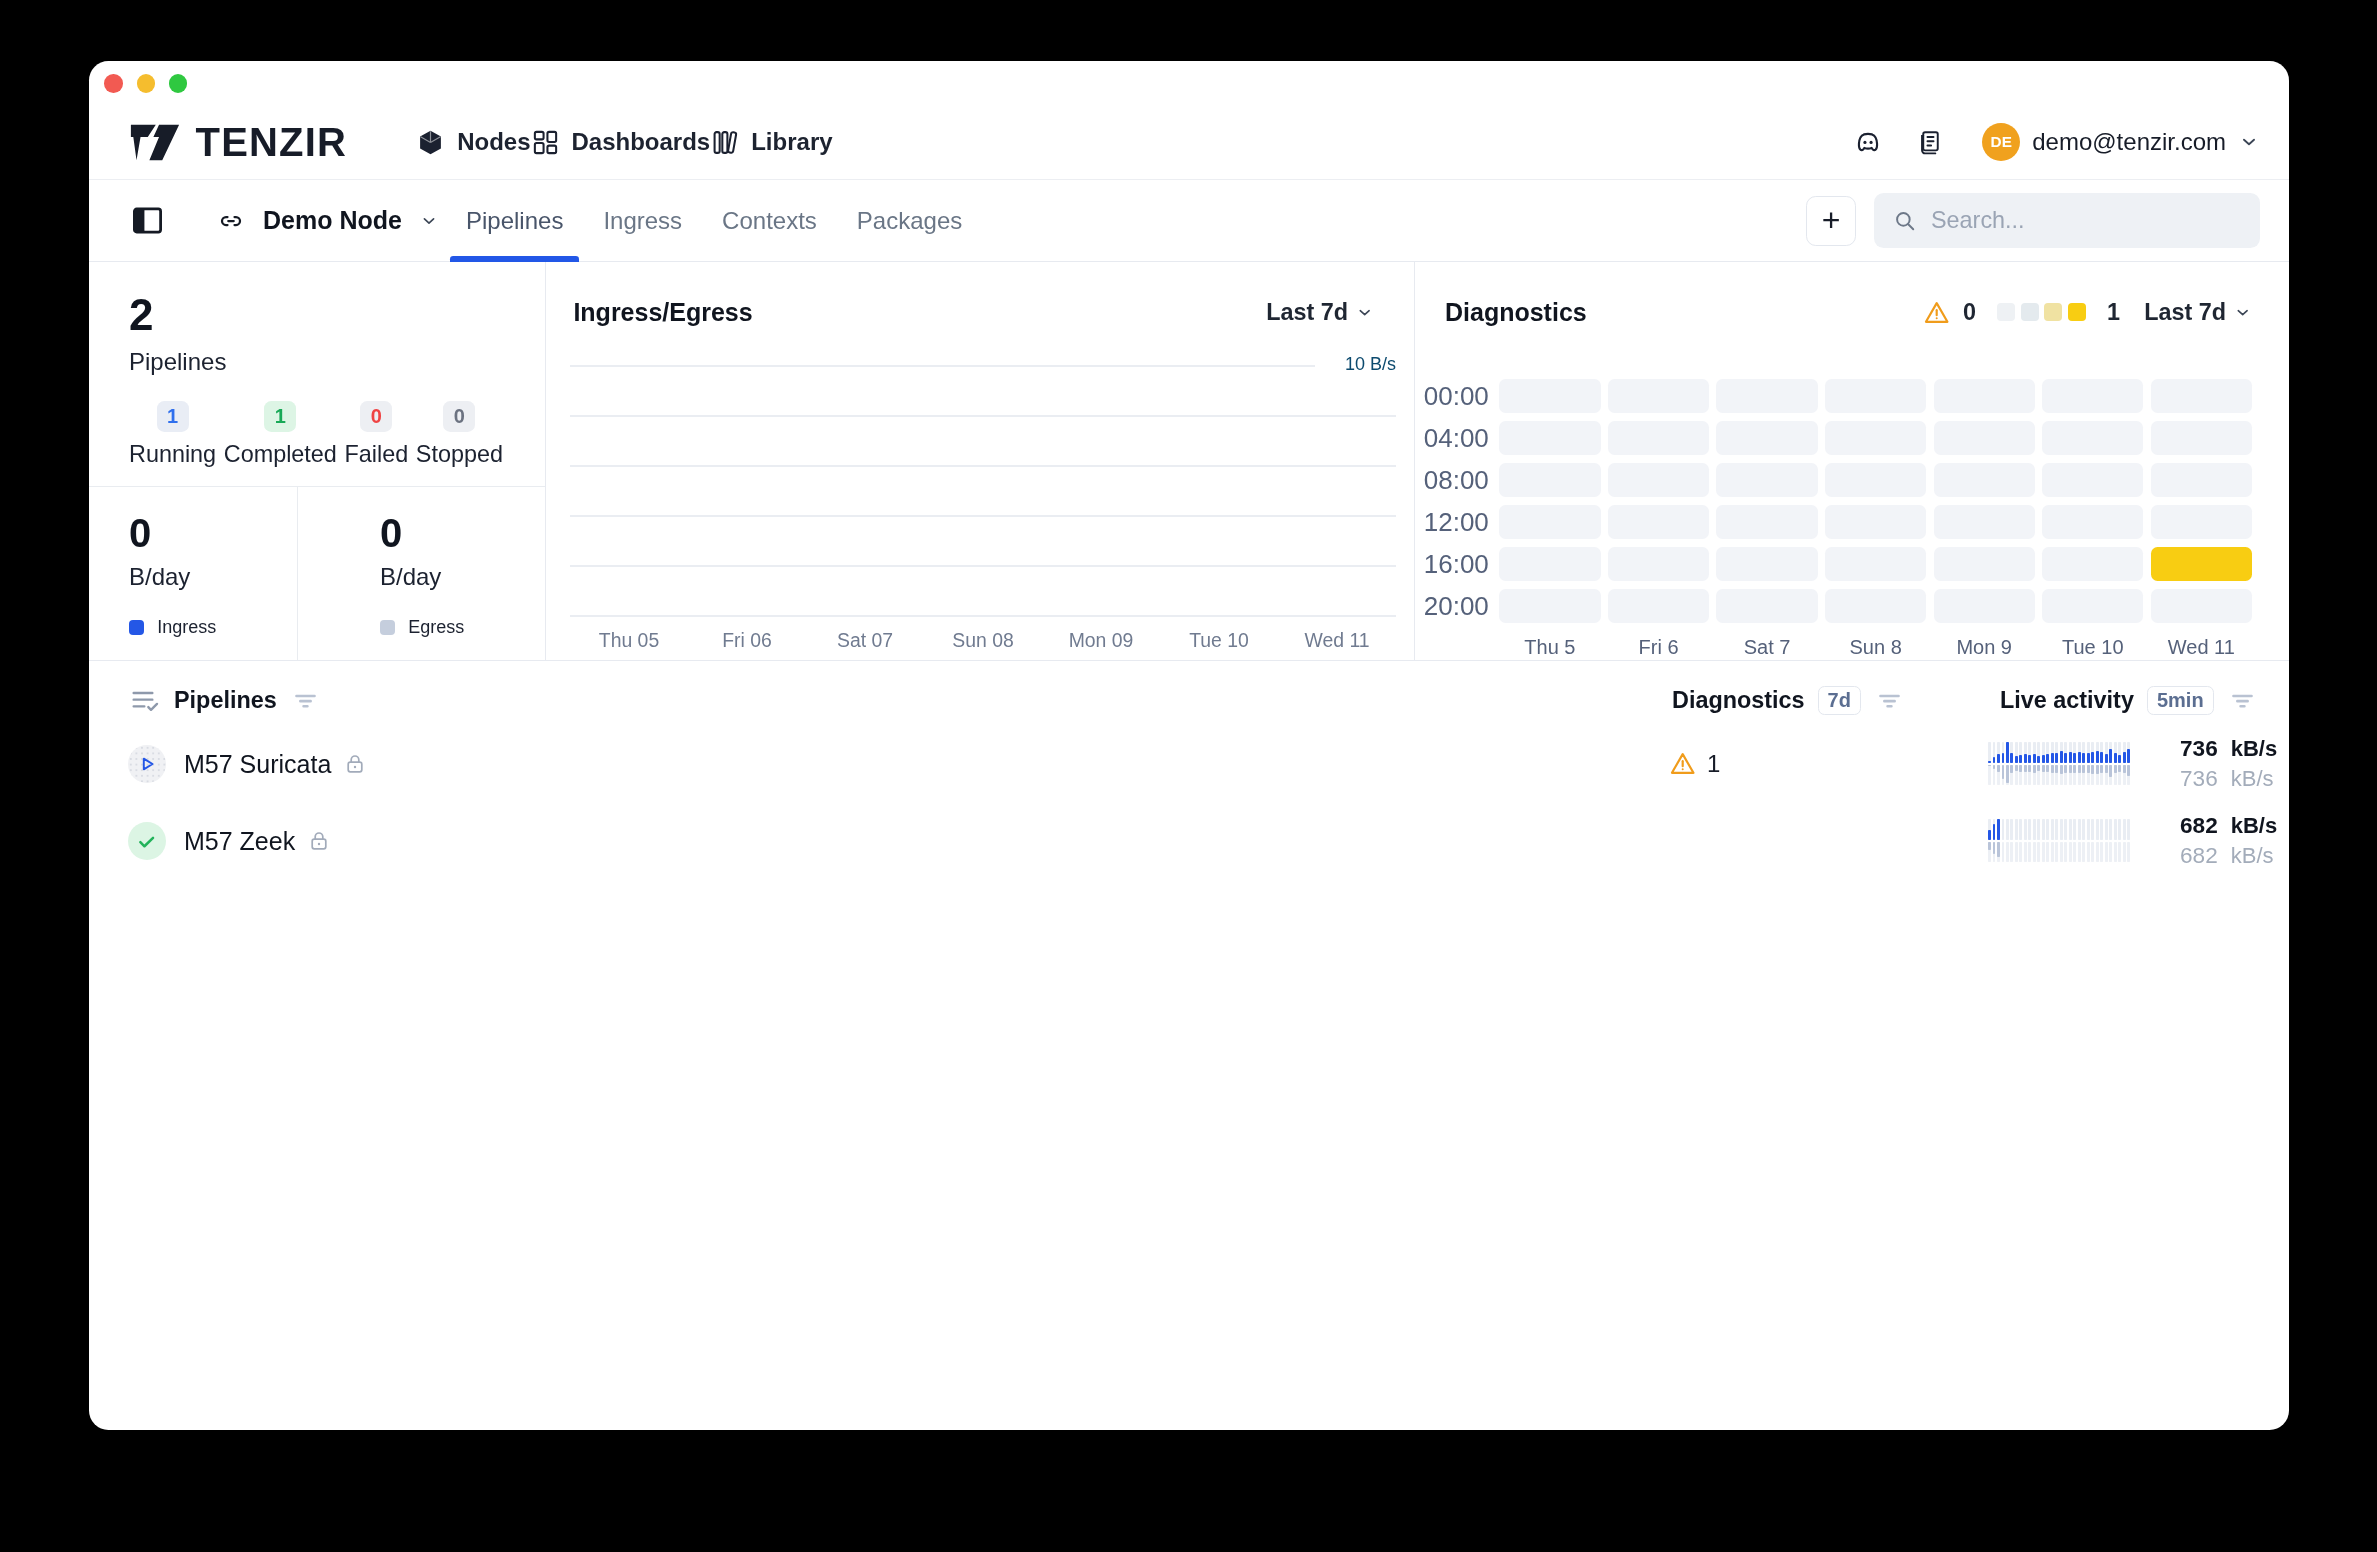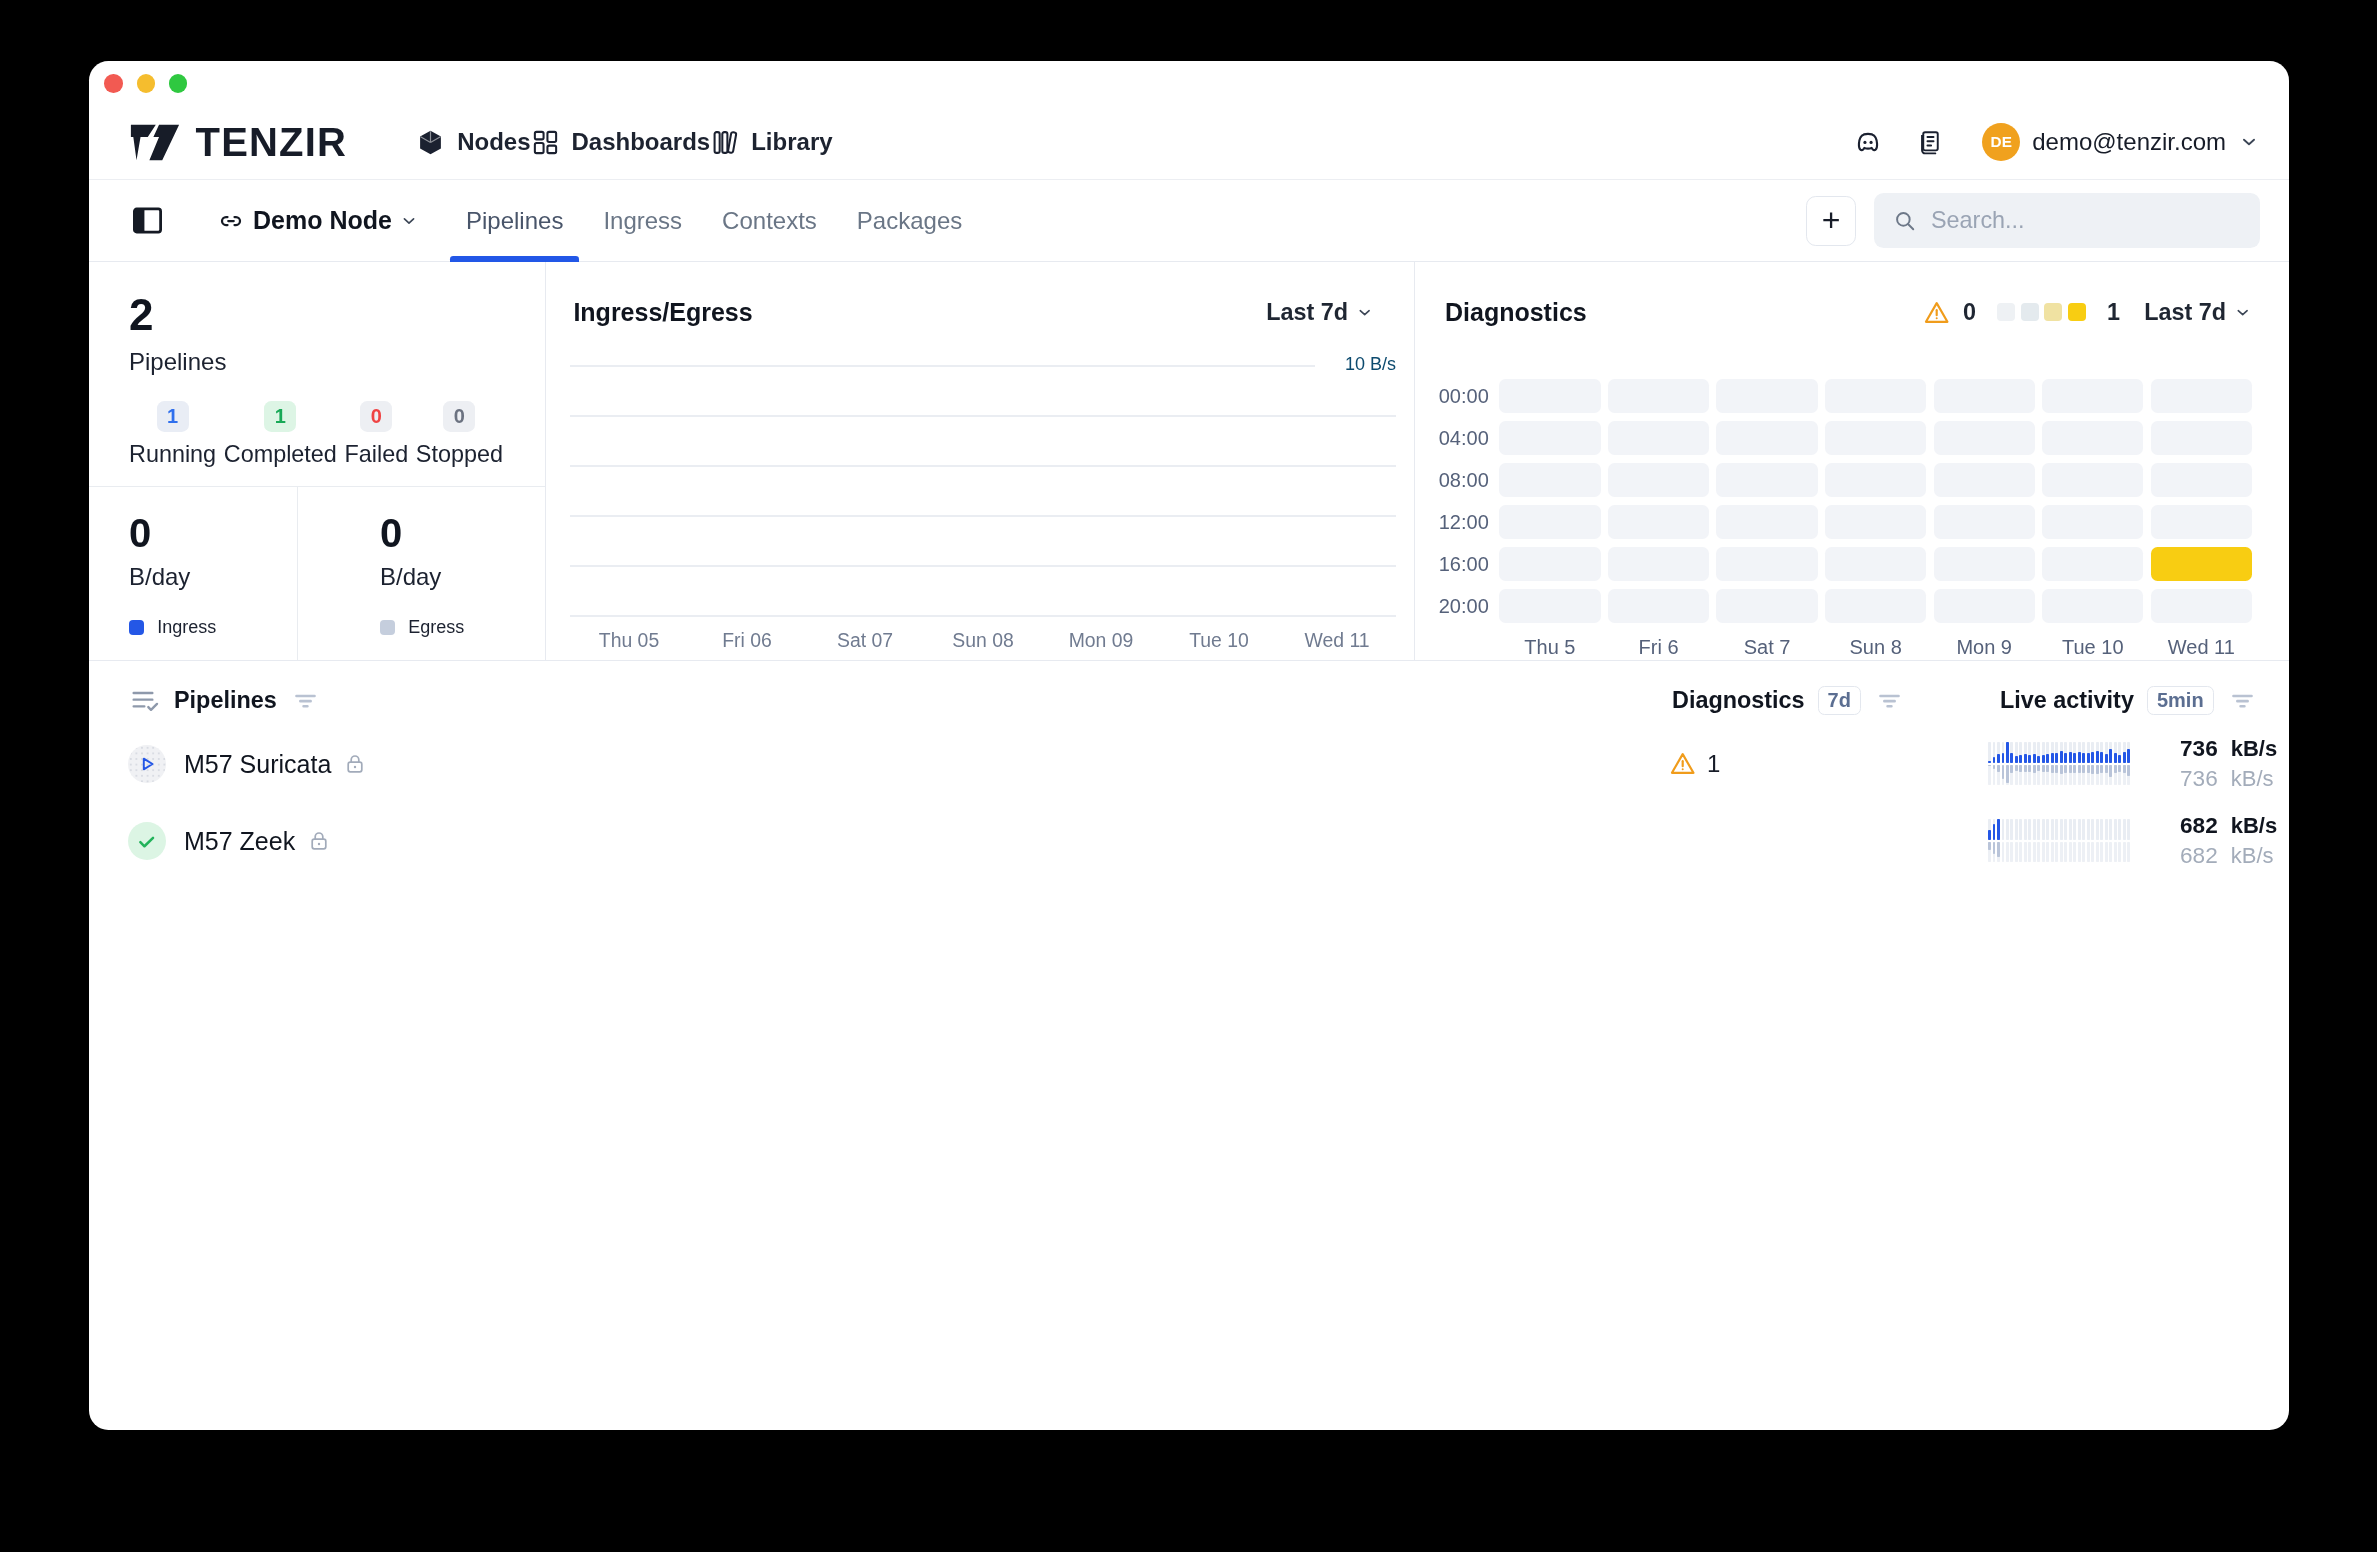--- a/index.html
+++ b/index.html
@@ -22,21 +22,21 @@
   .header-spacer { flex:1; }
   .header-right { display:flex; align-items:center; gap:32px; }
   .account { display:flex; align-items:center; gap:12px; margin-left:4.8px; }
   .avatar { width:38px; height:38px; border-radius:50%; background:#f0a11e; color:#fff;
             display:flex; align-items:center; justify-content:center; font-size:15.3px; font-weight:700; }
   .email { font-size:24px; font-weight:500; color:#171c28; }
 
   
   .toolbar { position:relative; height:82px; border-bottom:0.8px solid #e7eaf0; }
   .tb-left { position:absolute; left:40px; top:0; height:100%; display:flex; align-items:center; }
-  .link-wrap { margin-left:50px; display:flex; align-items:center; gap:7px; }
+  .link-wrap { margin-left:50px; display:flex; align-items:center; gap:17px; }
   .node-name { font-size:25px; font-weight:700; color:#10151f; }
   .tb-tabs { position:absolute; left:361px; top:0; height:100%; display:flex; gap:8px; }
   .tab { display:flex; align-items:center; padding:0 16px; font-size:24px; color:#6a7686; cursor:pointer; position:relative; }
   .tab.active { color:#49556a; }
   .tab.active::after { content:""; position:absolute; left:0; right:0; bottom:-0.8px; height:5.6px;
                        background:#2257e7; border-radius:3.2px 3.2px 0 0; }
   .tb-right { position:absolute; right:29px; top:0; height:100%; display:flex; align-items:center; gap:18px; }
   .plus-btn { width:50px; height:50px; border:1.2px solid #e3e7ee; border-radius:9.7px; background:#fff;
               font-size:32px; font-weight:300; color:#171c28; display:flex; align-items:center; justify-content:center; cursor:pointer; }
   .search { width:386px; height:55px; background:#eef1f5; border-radius:9.7px;
@@ -78,21 +78,21 @@
   .x-labels { position:absolute; left:24px; top:367px; width:826px; display:flex; }
   .x-labels span { flex:1; text-align:center; font-size:19.4px; color:#707b90; }
 
   .diag-head-right { display:flex; align-items:center; gap:13px; }
   .warn-count { font-size:23.4px; font-weight:600; color:#1f2632; margin-right:8px; }
   .legend-sq { width:18px; height:18px; border-radius:4px; display:inline-block; }
   .legend-row { display:flex; gap:5.6px; align-items:center; }
   .legend-max { font-size:23.4px; font-weight:600; color:#1f2632; margin:0 11.3px 0 8px; }
   .heatmap { position:absolute; left:0; top:117px; right:37px; display:grid;
              grid-template-columns:77px repeat(7, 1fr); gap:8px 7.3px; grid-auto-rows:34px; }
-  .hm-time { font-size:20px; color:#55617a; text-align:right; line-height:34px; padding-right:3.2px; }
+  .hm-time { font-size:26px; color:#55617a; text-align:right; line-height:34px; padding-right:3.2px; }
   .hm-cell { background:#f2f4f8; border-radius:6.5px; }
   .hm-foot { position:absolute; left:0; top:374px; right:37px; display:grid;
              grid-template-columns:77px repeat(7, 1fr); gap:0 7.3px; }
   .hm-day { text-align:center; font-size:20px; color:#55617a; }
 
   
   .list { position:relative; height:387px; }
   .list-head { position:absolute; left:0; right:0; top:17px; height:45px; }
   .lh-group { position:absolute; display:flex; align-items:center; gap:13px; height:45px; }
   .lh-title { font-size:23.4px; font-weight:700; color:#10151f; }

